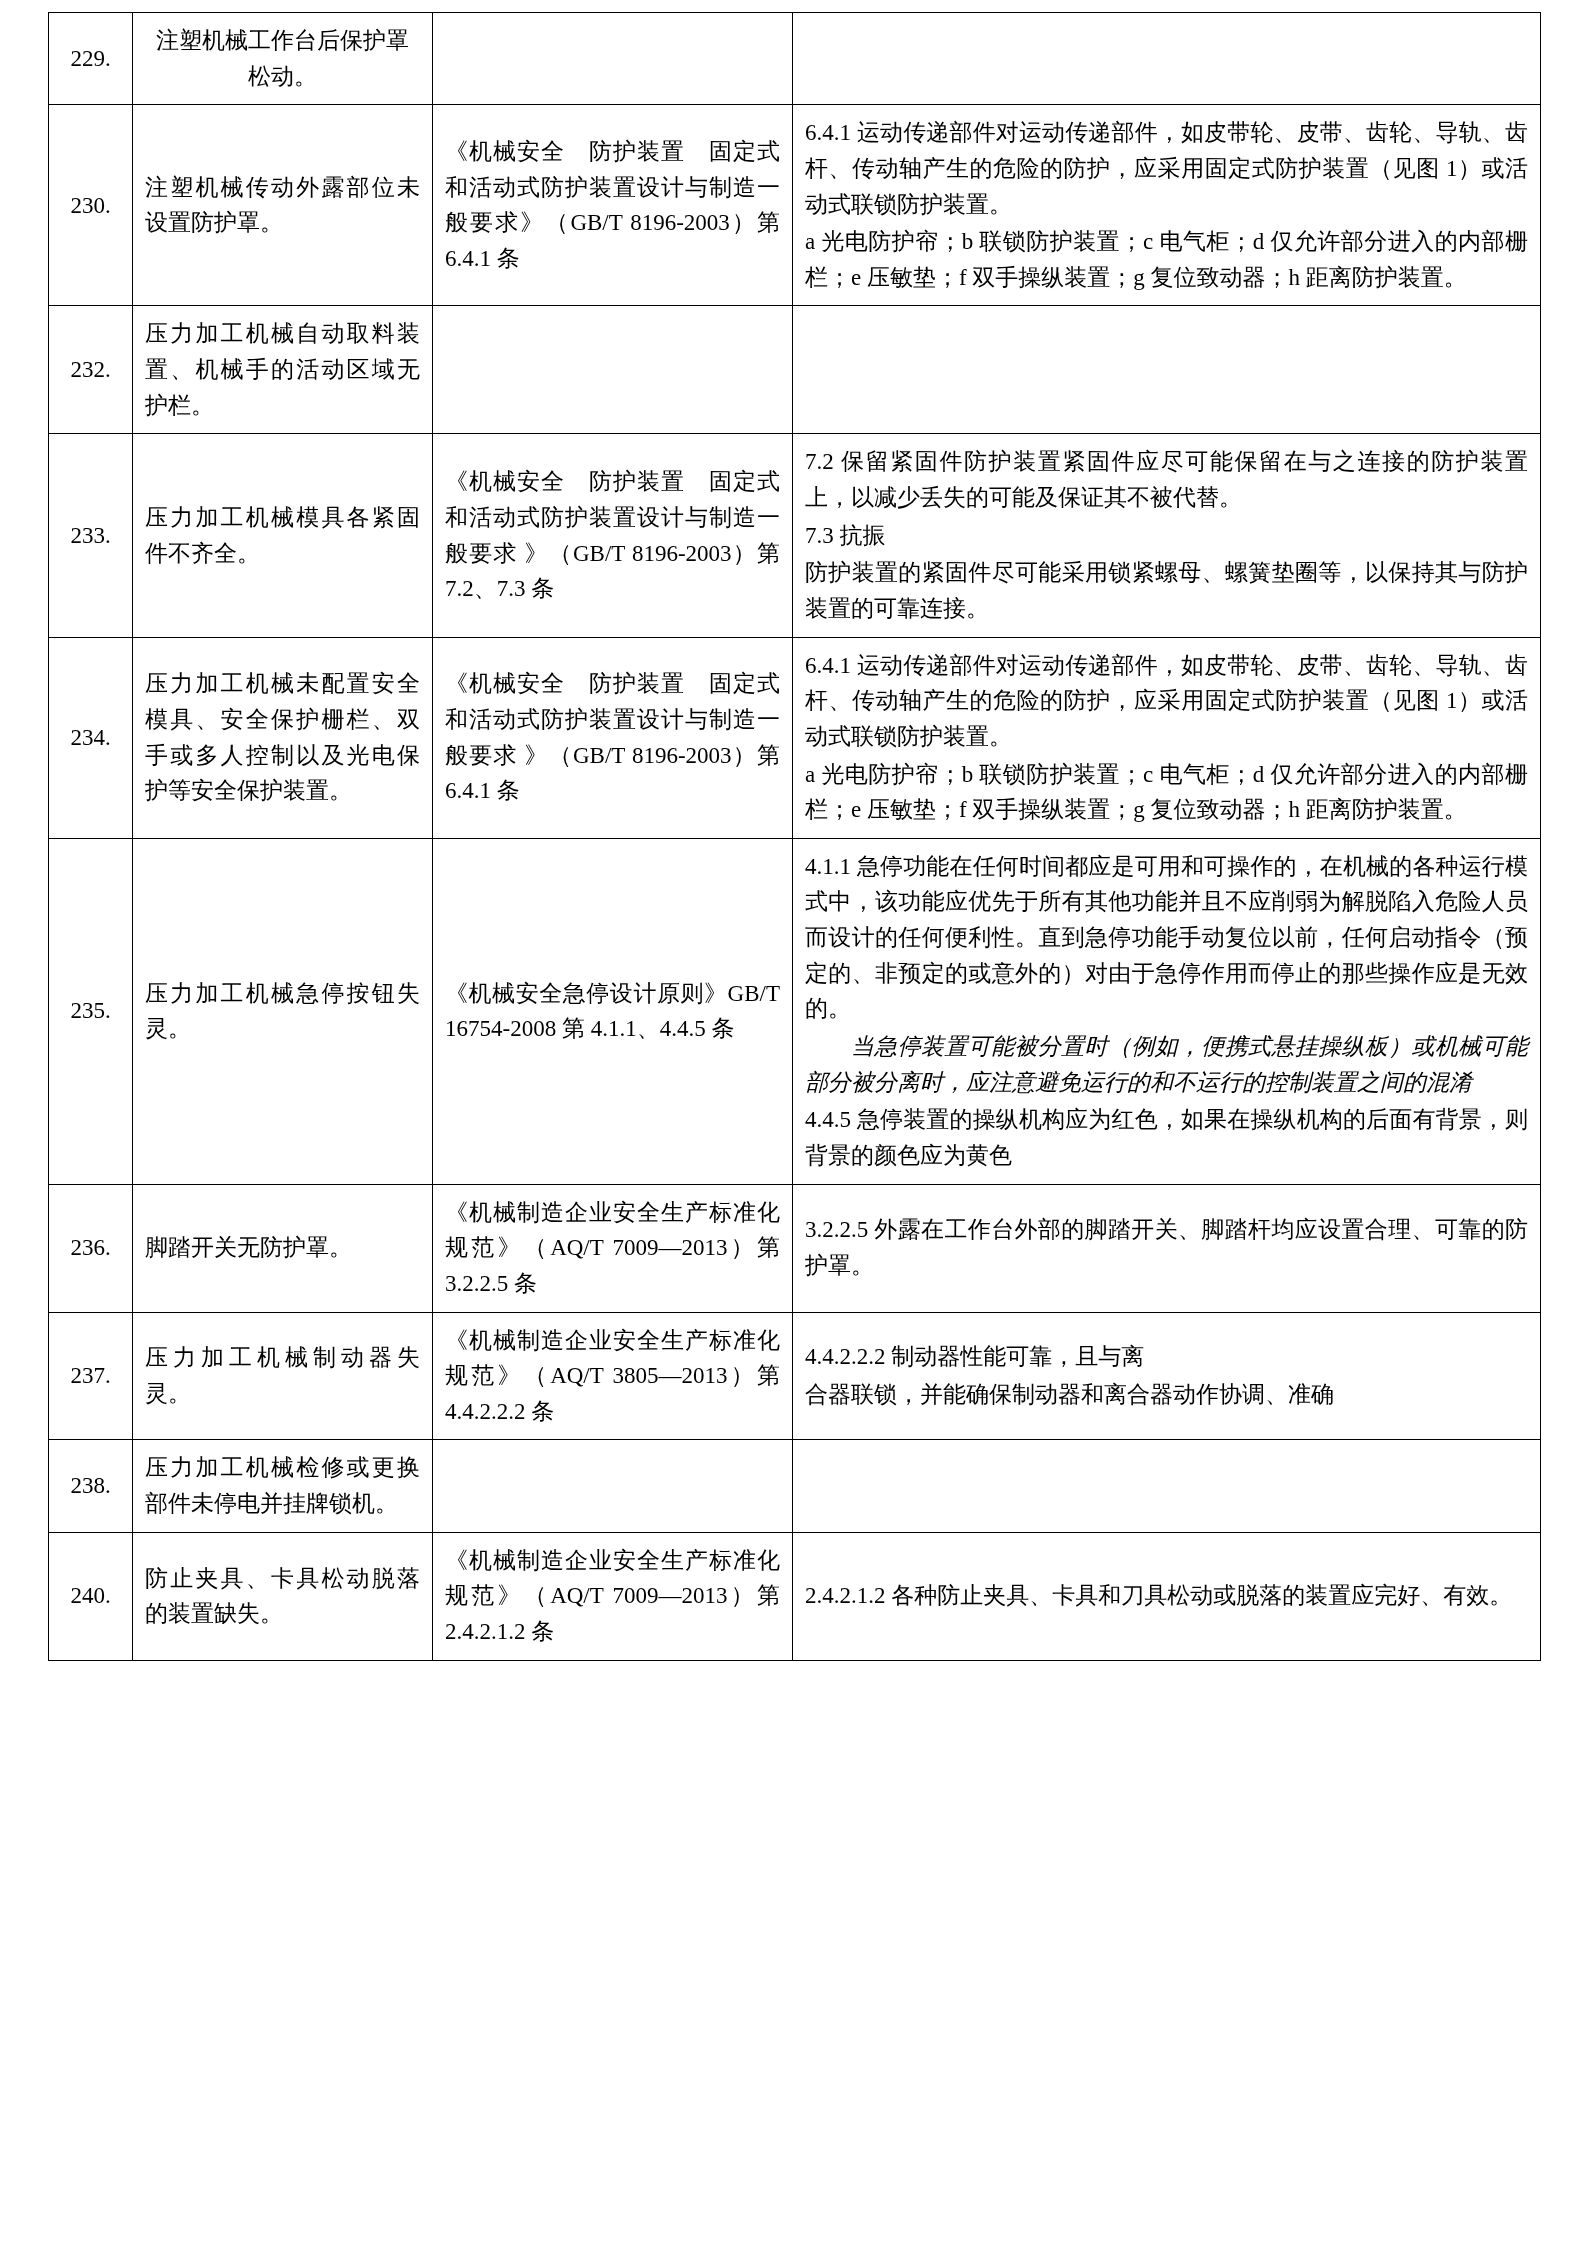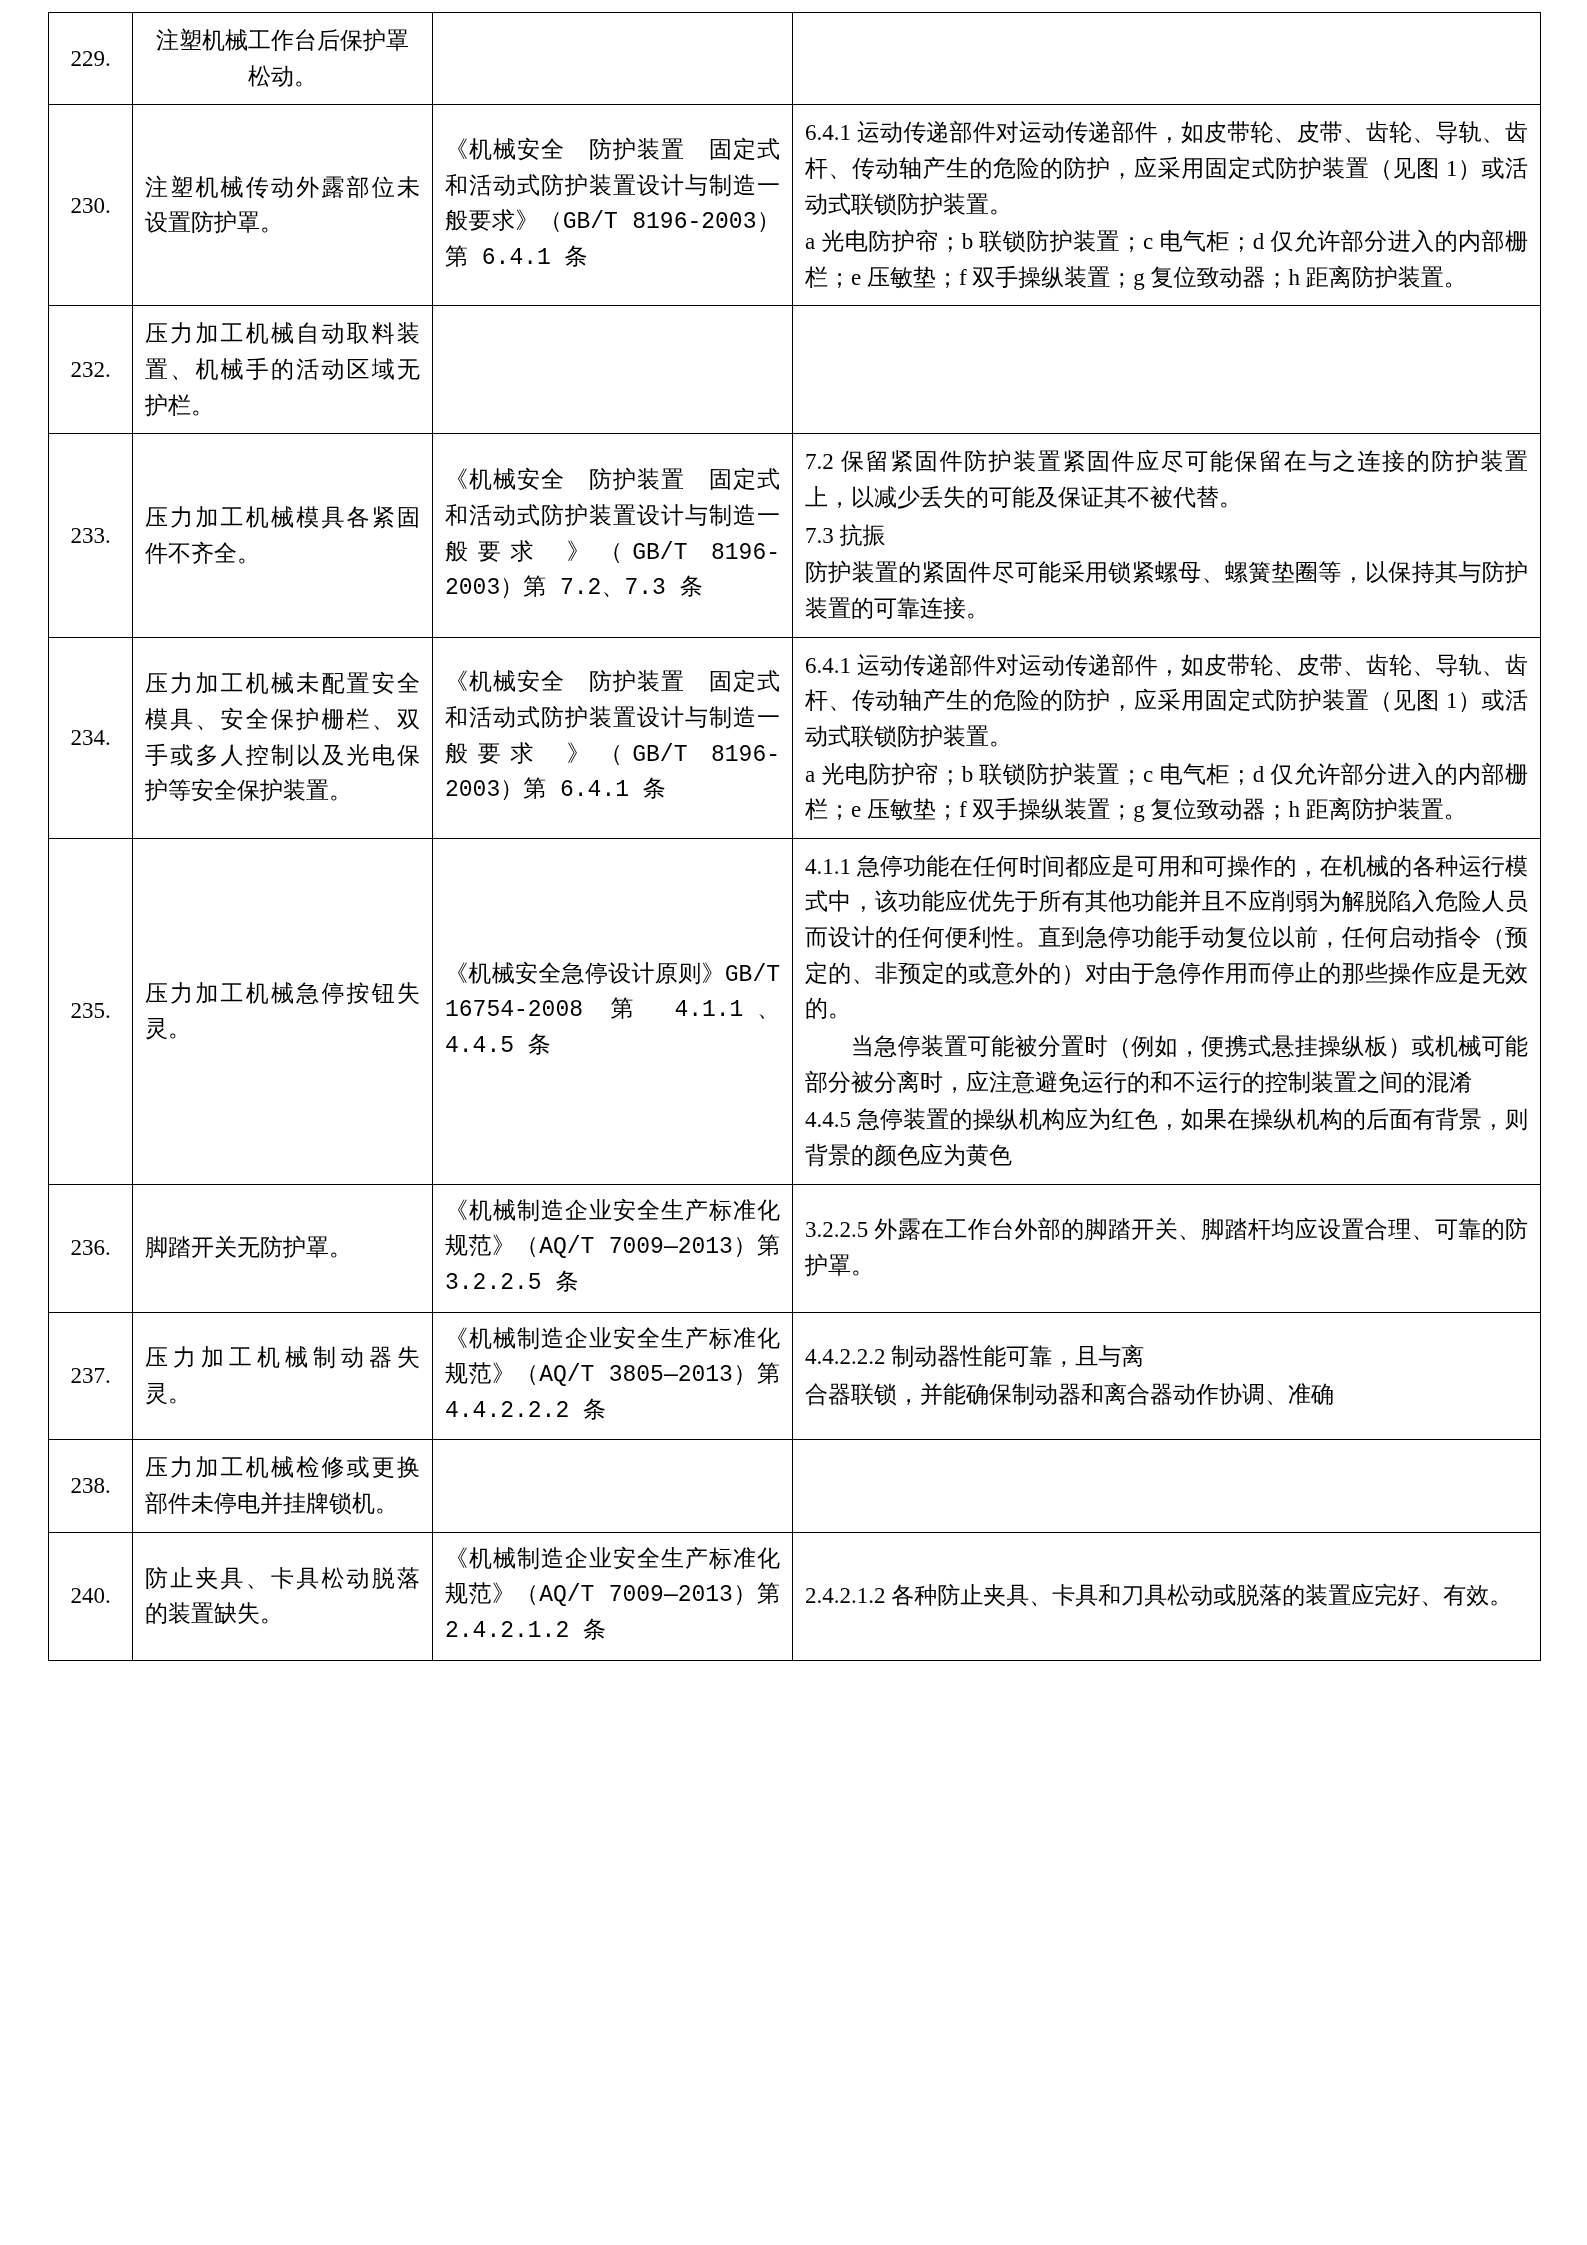--- a/index.html
+++ b/index.html
@@ -47,37 +47,37 @@
     vertical-align: middle;
   }
   td.item.center {
     text-align: center;
     margin-top: 12px;
   }
   td.basis {
     text-align: justify;
     text-justify: inter-ideograph;
     vertical-align: middle;
-    font-family: Liberation Mono, monospace;
   }
   td.content {
     text-align: justify;
     text-justify: inter-ideograph;
     vertical-align: middle;
   }
   td.empty { }
   .para {
     margin: 0;
     white-space: pre-wrap;
   }
   .para + .para {
     margin-top: 2px;
   }
   .indent {
     text-indent: 2em;
+    font-style: italic;
   }
 </style>
 </head>
 <body>
 
 <div class="page">
   <table class="doc-table">
     <colgroup>
       <col class="c-num">
       <col class="c-item">

